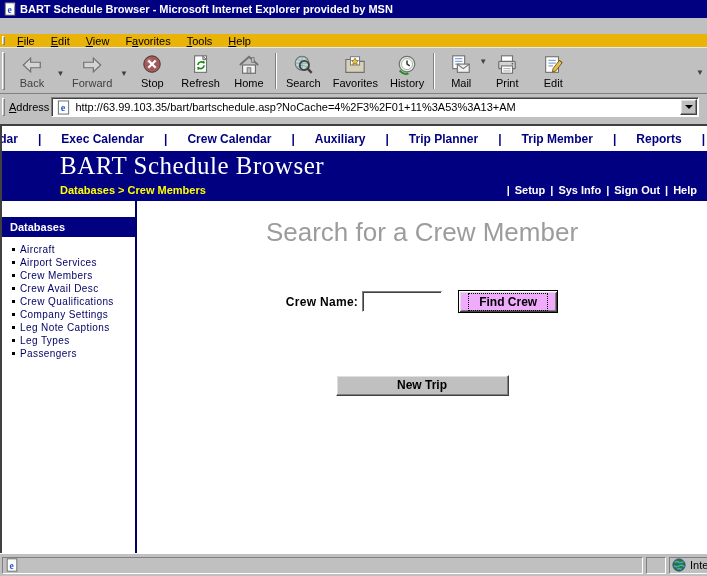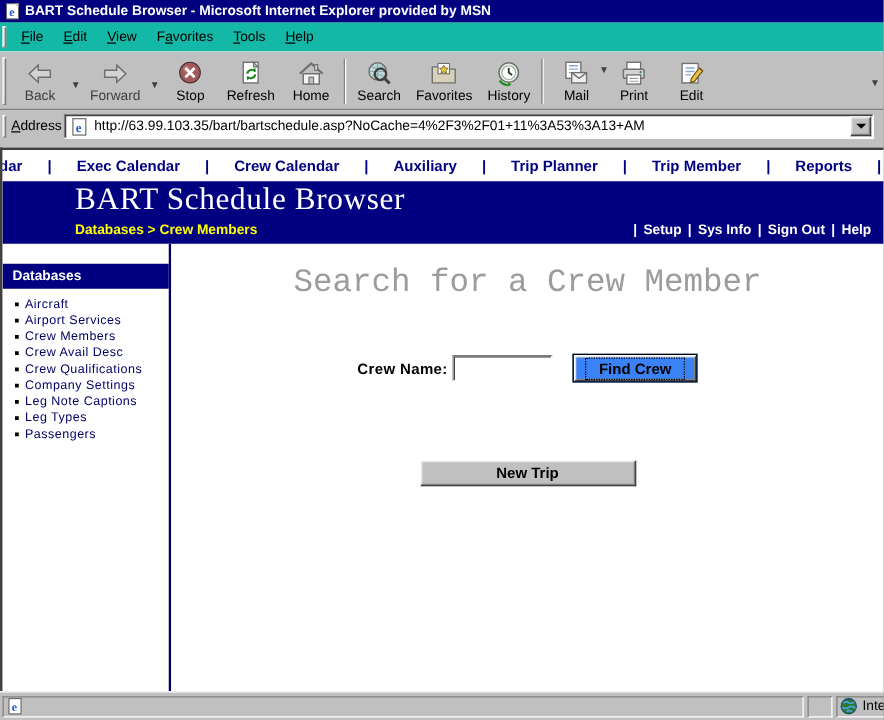--- a/index.html
+++ b/index.html
@@ -15,22 +15,22 @@
   
   .titlebar {
     height:18px; background:#000080; color:#fff;
     display:flex; align-items:center; padding:0 3px; flex:0 0 auto;
   }
   .titlebar .t-icon { width:14px; height:14px; margin-right:3px; flex:0 0 auto; }
   .titlebar .t-text { font-size:11px; font-weight:bold; white-space:nowrap; overflow:hidden; }
 
   
   .menubar {
-    height:24px; background:#14b8a6; display:flex; align-items:center;
-    border-bottom:1px solid #e8e8e8; flex:0 0 auto;
+    height:14px; background:#eab308; display:flex; align-items:center;
+    border-bottom:1px solid #e8e8e8; flex:0 0 auto;margin-top:16px;
   }
   .grip {
     width:3px; height:70%; margin:0 4px 0 2px;
     border:1px solid; border-color:#fff #808080 #808080 #fff; background:#c0c0c0;
     flex:0 0 auto;
   }
   .menu-item {
     font-size:11px; color:#000; padding:3px 8px; cursor:default; white-space:nowrap;
   }
 
@@ -128,36 +128,36 @@
     font-size:10px; color:#000066; letter-spacing:0.4px;
     padding:1px 0 1px 10px; line-height:11px; display:flex; align-items:center; cursor:default;
   }
   .db-list li .sq {
     width:3px; height:3px; background:#000; display:inline-block; margin-right:5px; flex:0 0 auto;
   }
 
   
   .main { flex:1; background:#fff; display:flex; flex-direction:column; align-items:center; }
   .main-heading {
-    margin-top:16px; font-family:Liberation Mono, monospace; font-size:26px;
+    margin-top:16px; font-family:Liberation Sans, sans-serif; font-size:26px;
     color:#9c9c9c; font-weight:normal; text-align:center;
   }
   .form-row {
     margin-top:42px; display:flex; align-items:center;
   }
   .crew-label { font-size:12px; font-weight:bold; color:#000; letter-spacing:0.3px; }
   .crew-input {
     width:80px; height:21px; margin-left:4px;
     border:1px solid; border-color:#808080 #fff #fff #808080;
     box-shadow:inset 1px 1px 0 #404040;
     font-size:12px; padding:0 3px; background:#fff; outline:none;
   }
   .btn-find {
     margin-left:16px; width:100px; height:23px;
-    background:#3b82f6; border:1px solid #000;
+    background:#f0abfc; border:1px solid #000;
     box-shadow:inset 1px 1px 0 #fff, inset -1px -1px 0 #404040, inset 2px 2px 0 #dfdfdf, inset -2px -2px 0 #808080;
     display:flex; align-items:center; justify-content:center; cursor:default;
   }
   .btn-find .focus-ring {
     border:1px dotted #000; padding:1px 10px; font-size:12px; font-weight:bold; color:#000; white-space:nowrap;
   }
   .btn-new {
     margin-top:62px; width:173px; height:21px;
     background:#c0c0c0; cursor:default;
     border:1px solid; border-color:#fff #404040 #404040 #fff;

